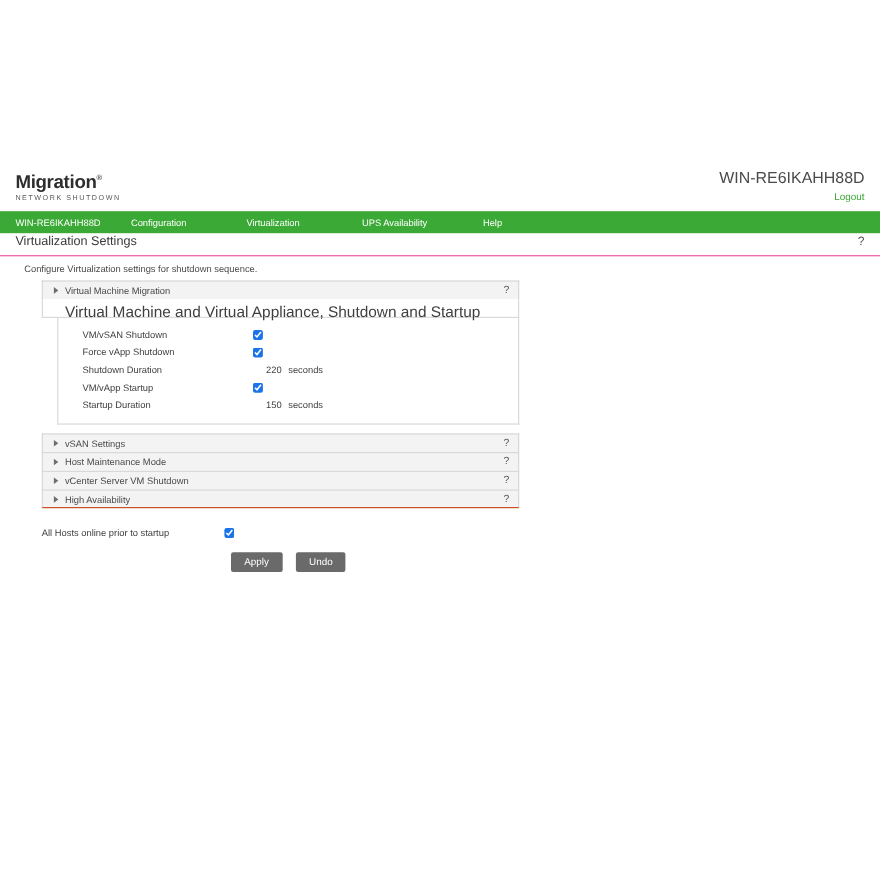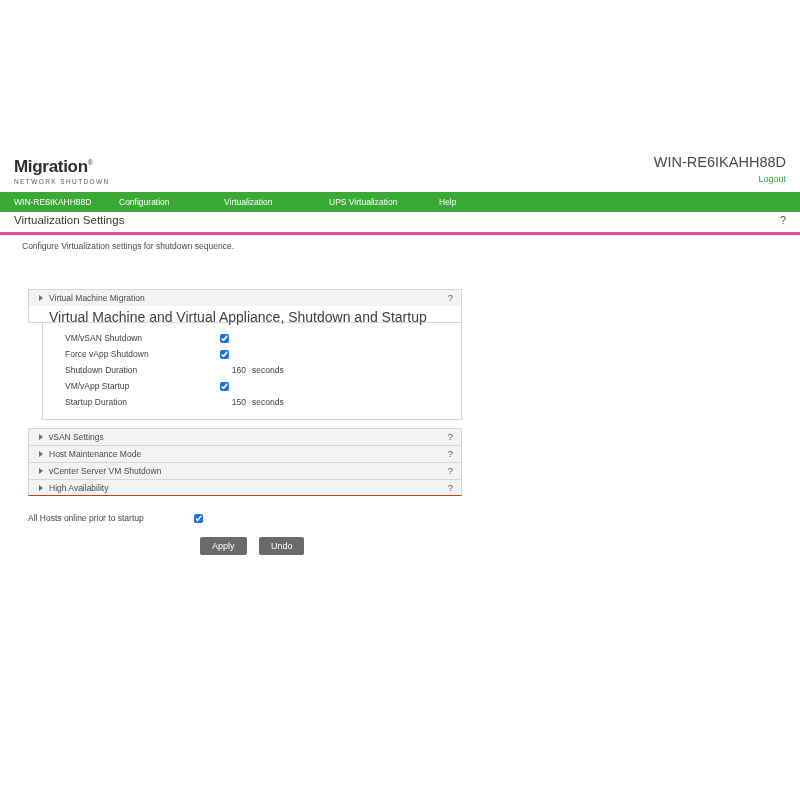--- a/index.html
+++ b/index.html
@@ -91,21 +91,21 @@
   }
   .nav-item.first { width: 105px; }
   .nav-item.w1 { width: 105px; }
   .nav-item.w2 { width: 105px; }
   .nav-item.w3 { width: 110px; }
 
   
   .title-bar {
     position: relative;
     height: 20px;
-    border-bottom: 3px solid #ec4899;
+    border-bottom: 1px solid #ec4899;
     padding: 0 2px;
   }
   .page-title {
     position: absolute;
     left: 14px;
     top: 2px;
     font-size: 11.5px;
     color: #3a3a3a;
   }
   .help-q {
@@ -117,23 +117,22 @@
     cursor: pointer;
   }
   .subtitle {
     font-size: 8.5px;
     color: #4a4a4a;
     padding: 6px 0 6px 22px;
   }
 
   
   .content {
-    padding-left: 28px;
+    padding-left: 38px;
     padding-right: 14px;
-    margin-top: 32px;
   }
   .panel {
     width: 434px;
     box-sizing: border-box;
     background: #f3f3f3;
     border: 1px solid #d6d6d6;
     border-bottom: none;
     height: 17px;
     position: relative;
   }
@@ -261,21 +260,21 @@
       <div class="host-block">
         <div class="host-name">WIN-RE6IKAHH88D</div>
         <a class="logout-link" href="#">Logout</a>
       </div>
     </div>
 
     <div class="navbar">
       <div class="nav-item first">WIN-RE6IKAHH88D</div>
       <div class="nav-item w1">Configuration</div>
       <div class="nav-item w2">Virtualization</div>
-      <div class="nav-item w3">UPS Virtualization</div>
+      <div class="nav-item w3">UPS Availability</div>
       <div class="nav-item">Help</div>
     </div>
 
     <div class="title-bar">
       <div class="page-title">Virtualization Settings</div>
       <div class="help-q">?</div>
     </div>
 
     <div class="subtitle">Configure Virtualization settings for shutdown sequence.</div>
 
@@ -295,21 +294,21 @@
         <div class="frow">
           <span class="flabel">VM/vSAN Shutdown</span>
           <input class="cb" type="checkbox" checked="" style="">
         </div>
         <div class="frow">
           <span class="flabel">Force vApp Shutdown</span>
           <input class="cb" type="checkbox" checked="" style="">
         </div>
         <div class="frow">
           <span class="flabel">Shutdown Duration</span>
-          <span class="fval"><span class="num">160</span><span>seconds</span></span>
+          <span class="fval"><span class="num">220</span><span>seconds</span></span>
         </div>
         <div class="frow">
           <span class="flabel">VM/vApp Startup</span>
           <input class="cb" type="checkbox" checked="" style="">
         </div>
         <div class="frow">
           <span class="flabel">Startup Duration</span>
           <span class="fval"><span class="num">150</span><span>seconds</span></span>
         </div>
       </div>

